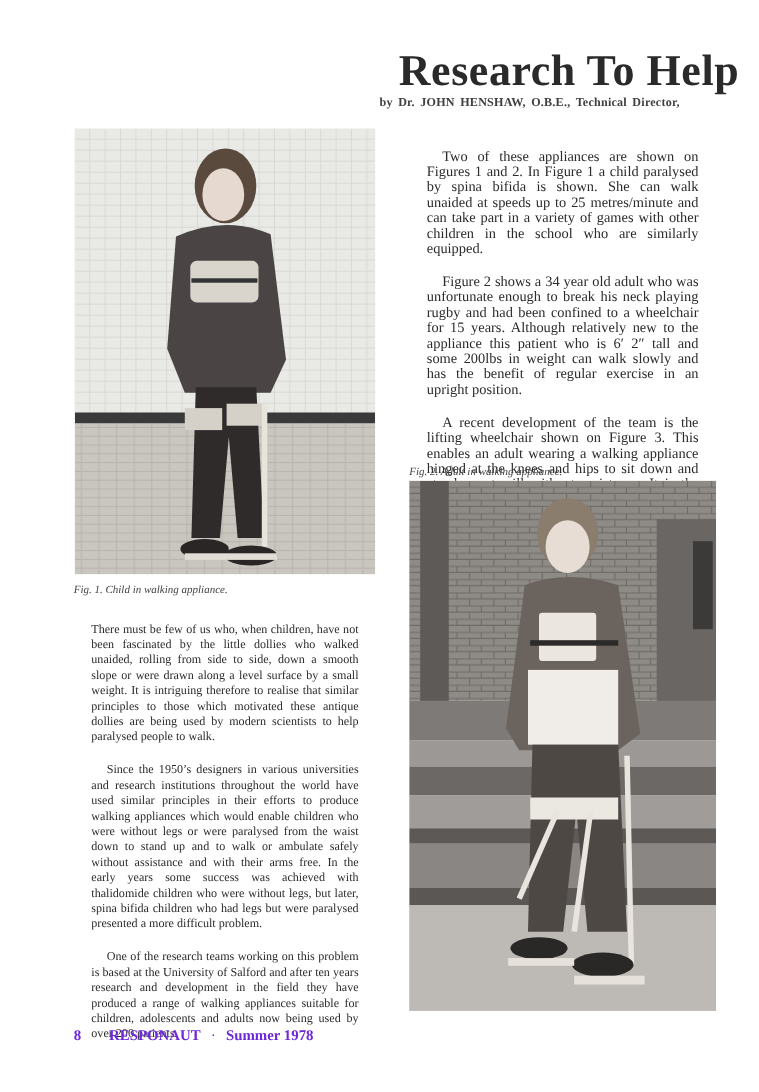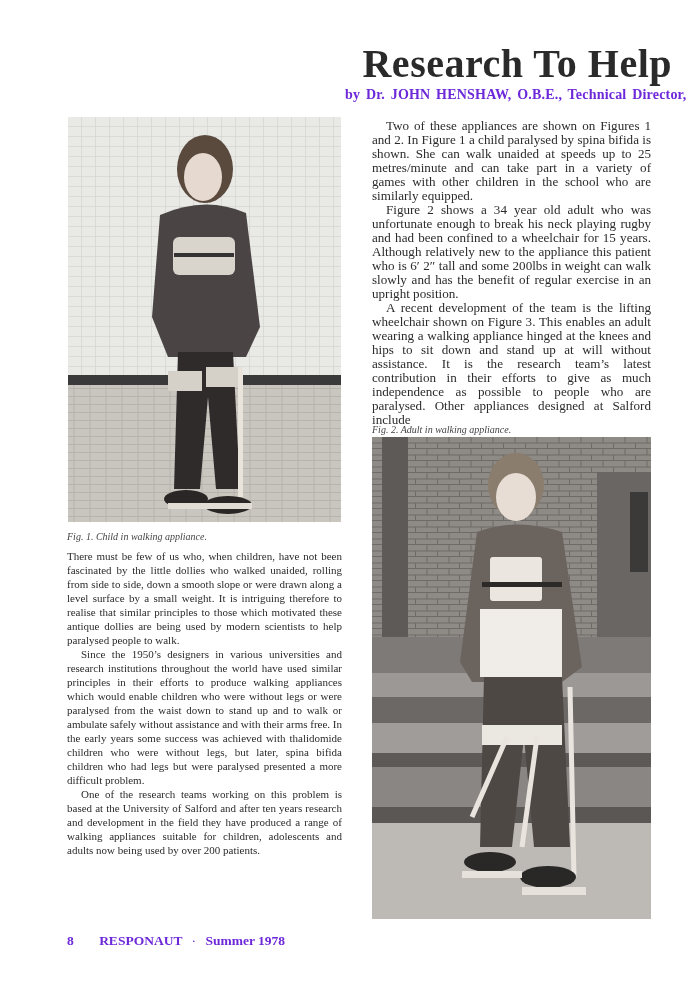--- a/index.html
+++ b/index.html
@@ -8,25 +8,25 @@
     background: #ffffff; color: #2b2b2b;
     font-family: "Liberation Serif", "DejaVu Serif", serif;
   }
   .title {
     position: absolute; right: 18px; top: 40px;
     font-size: 40px; font-weight: bold; color: #2a2a2a;
     letter-spacing: 0.5px; white-space: nowrap; margin: 0; line-height: 48px;
   }
   .byline {
     position: absolute; left: 345px; top: 87px; width: 335px;
-    font-size: 14px; font-weight: bold; color: #6d28d9;
+    font-size: 11px; font-weight: bold; color: #404040;
     white-space: nowrap; letter-spacing: 0.2px; word-spacing: 2px;
   }
   .col { position: absolute; font-size: 13.1px; line-height: 14px; text-align: justify; }
-  .col p { margin: 0; text-indent: 14px; }
+  .col p { margin: 16px; text-indent: 14px; }
   .col p.first { text-indent: 0; }
   .col-left-text { left: 67px; top: 549px; width: 275px; font-size: 11px; }
   .col-right-text { left: 372px; top: 119px; width: 279px; }
   .caption { position: absolute; font-size: 10px; font-style: italic; color: #444; white-space: nowrap; }
   .caption-1 { left: 67px; top: 531px; }
   .caption-2 { left: 372px; top: 424px; }
 
   .photo { position: absolute; overflow: hidden; background: #d8d8d8; }
   .photo-1 { left: 68px; top: 117px; width: 273px; height: 405px; }
   .photo-2 { left: 372px; top: 437px; width: 279px; height: 482px; }

